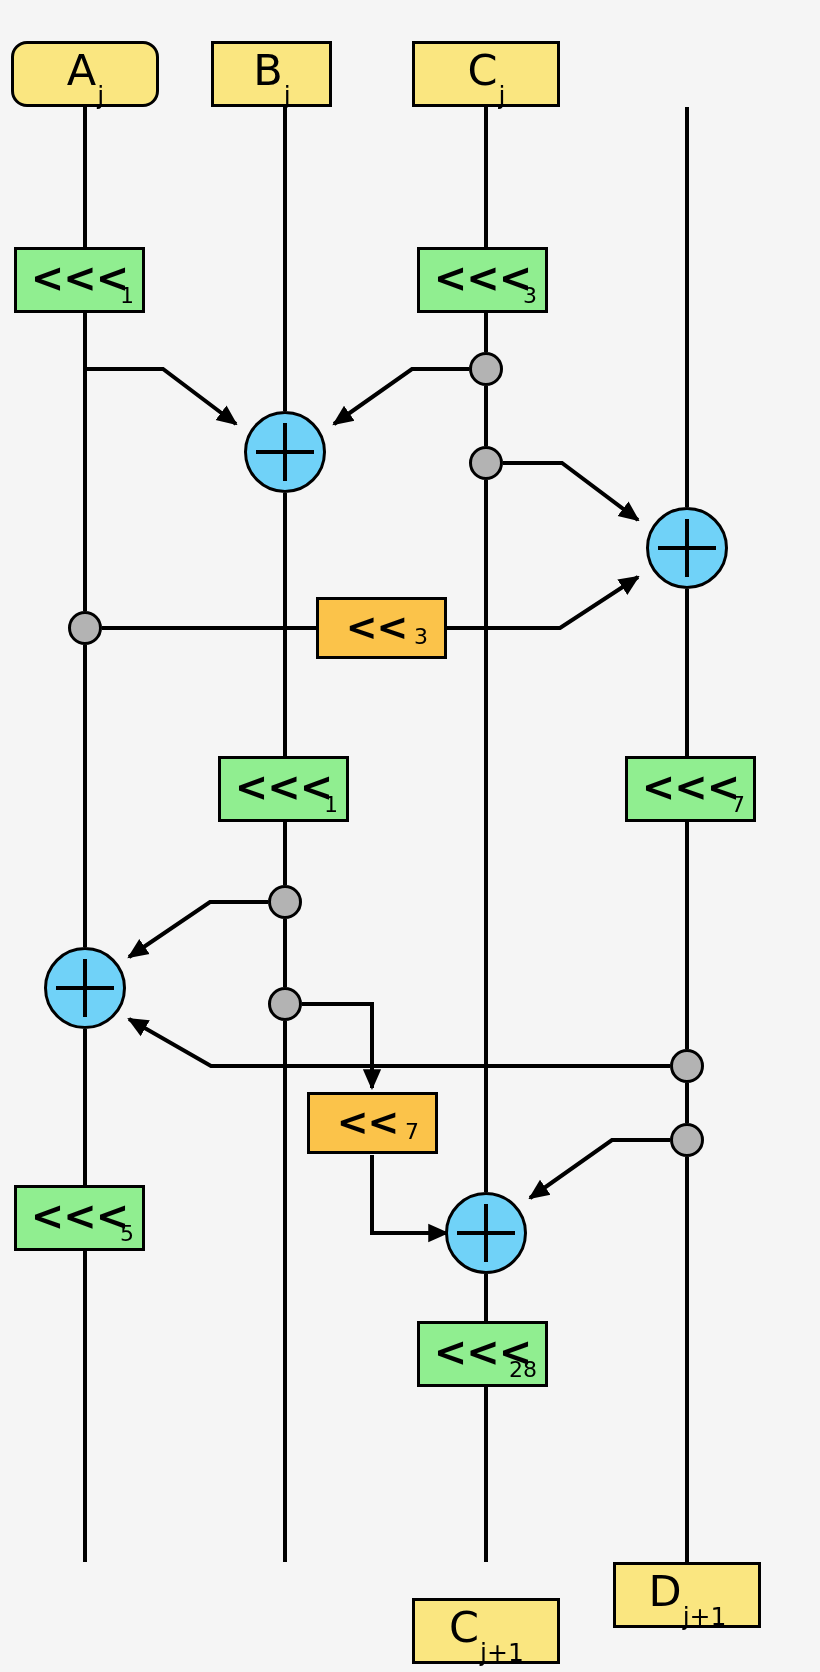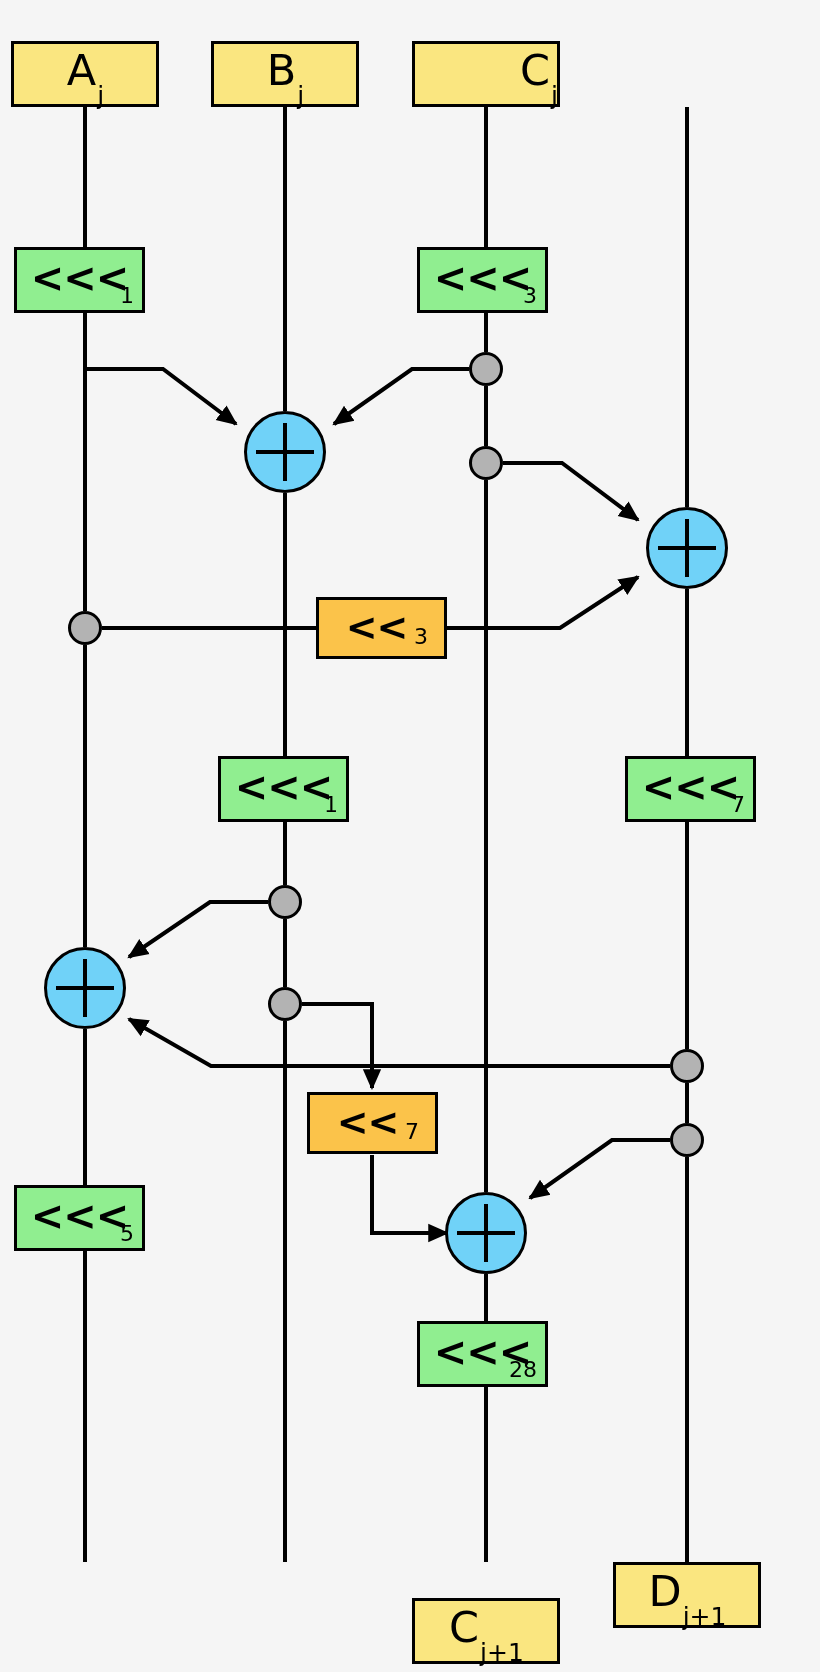--- a/index.html
+++ b/index.html
@@ -144,27 +144,27 @@
       <path d="M670,1066 L211,1066 L129,1019" marker-end="url(#arrow)"></path>
 
       <path d="M302,1004 L372,1004 L372,1088" marker-end="url(#arrow)"></path>
 
       <path d="M372,1155 L372,1233 L447,1233" marker-end="url(#arrow)"></path>
 
       <path d="M670,1140 L612,1140 L530,1198" marker-end="url(#arrow)"></path>
     </g>
   </svg>
 
-  <div class="node reg" style="left:11px;top:41px;width:148px;height:66px;">
+  <div class="node reg" style="left:11px;top:41px;width:148px;height:66px;border-radius:16px;">
     <span class="reg-label"><span>A</span><span class="sub">j</span></span>
   </div>
-  <div class="node reg" style="left:211px;top:41px;width:148px;height:66px;">
+  <div class="node reg" style="left:211px;top:41px;width:121px;height:66px;">
     <span class="reg-label"><span>B</span><span class="sub">j</span></span>
   </div>
-  <div class="node reg" style="left:412px;top:41px;width:148px;height:66px;justify-content:flex-end;">
+  <div class="node reg" style="left:412px;top:41px;width:148px;height:66px;">
     <span class="reg-label"><span>C</span><span class="sub">j</span></span>
   </div>
 
   <div class="node rot" style="left:14px;top:247px;width:131px;height:66px;">
     <span class="op-label">
       <span class="op-sym">&lt;&lt;&lt;</span>
       <span class="op-sub">1</span>
     </span>
   </div>
   <div class="node rot" style="left:417px;top:247px;width:131px;height:66px;">

